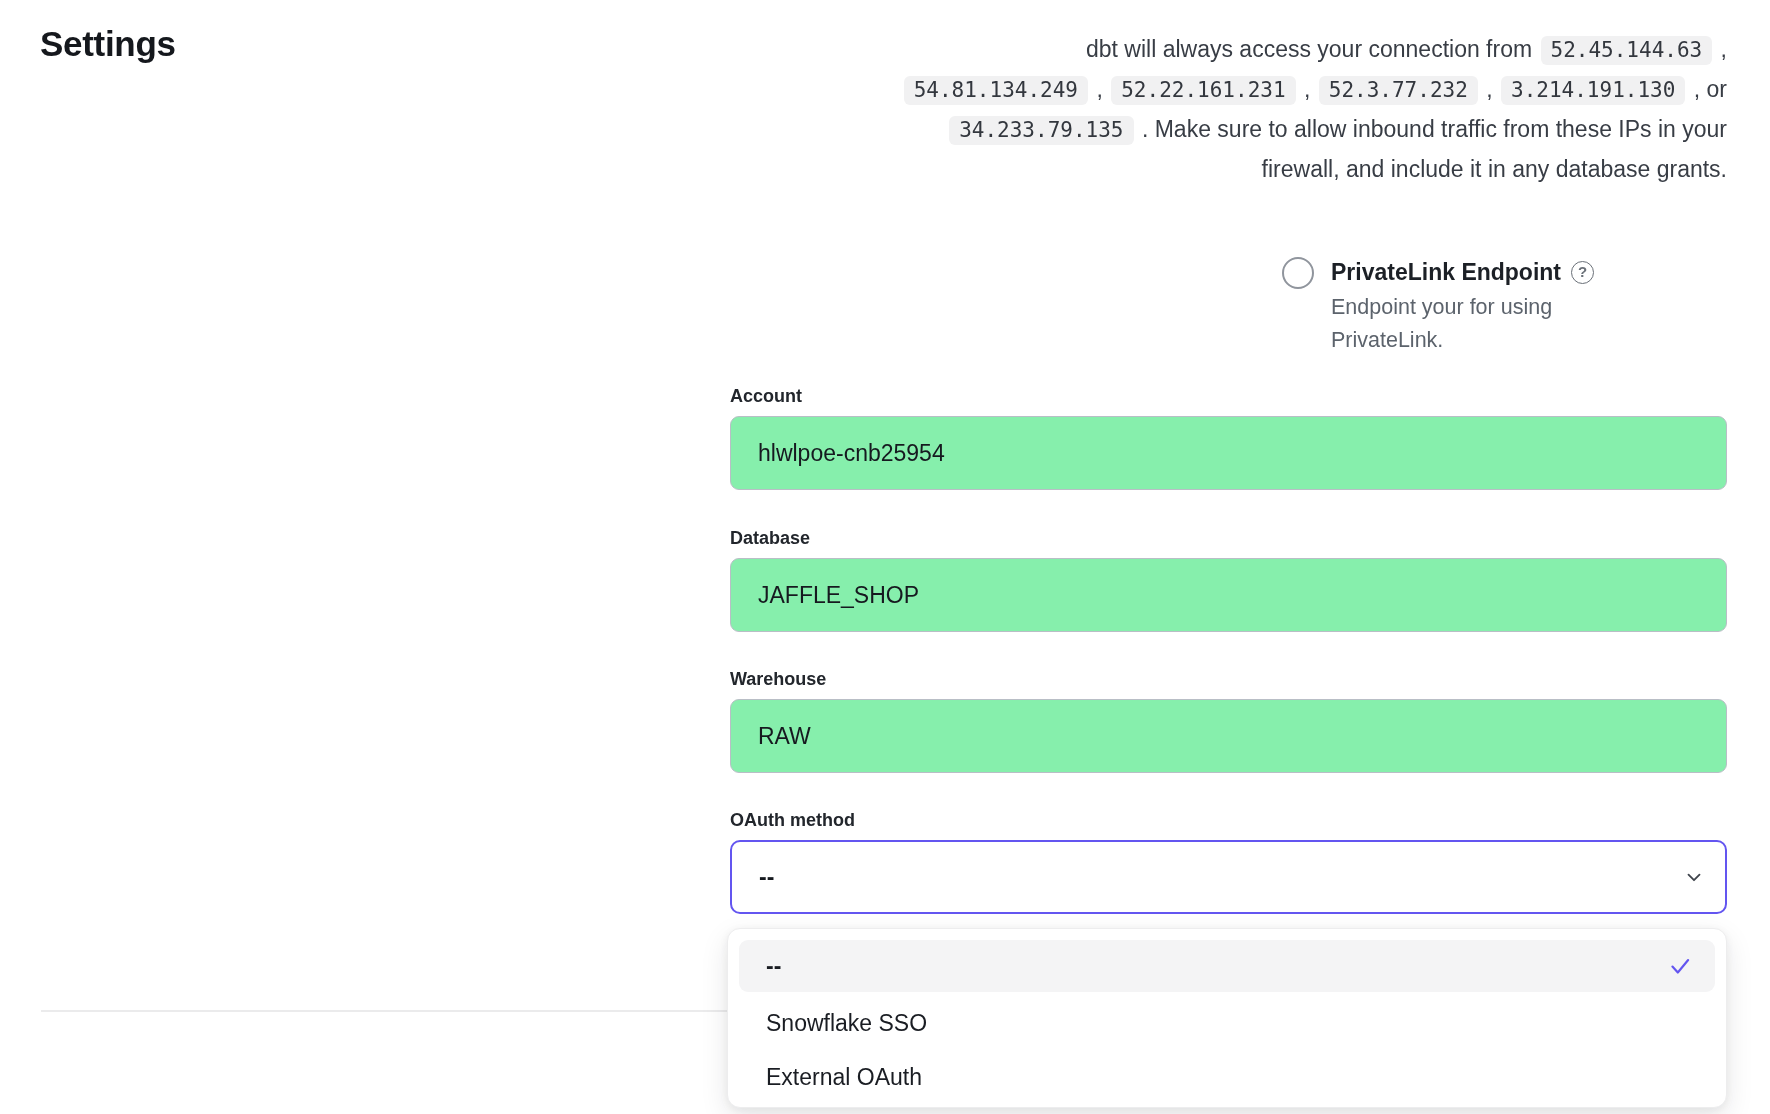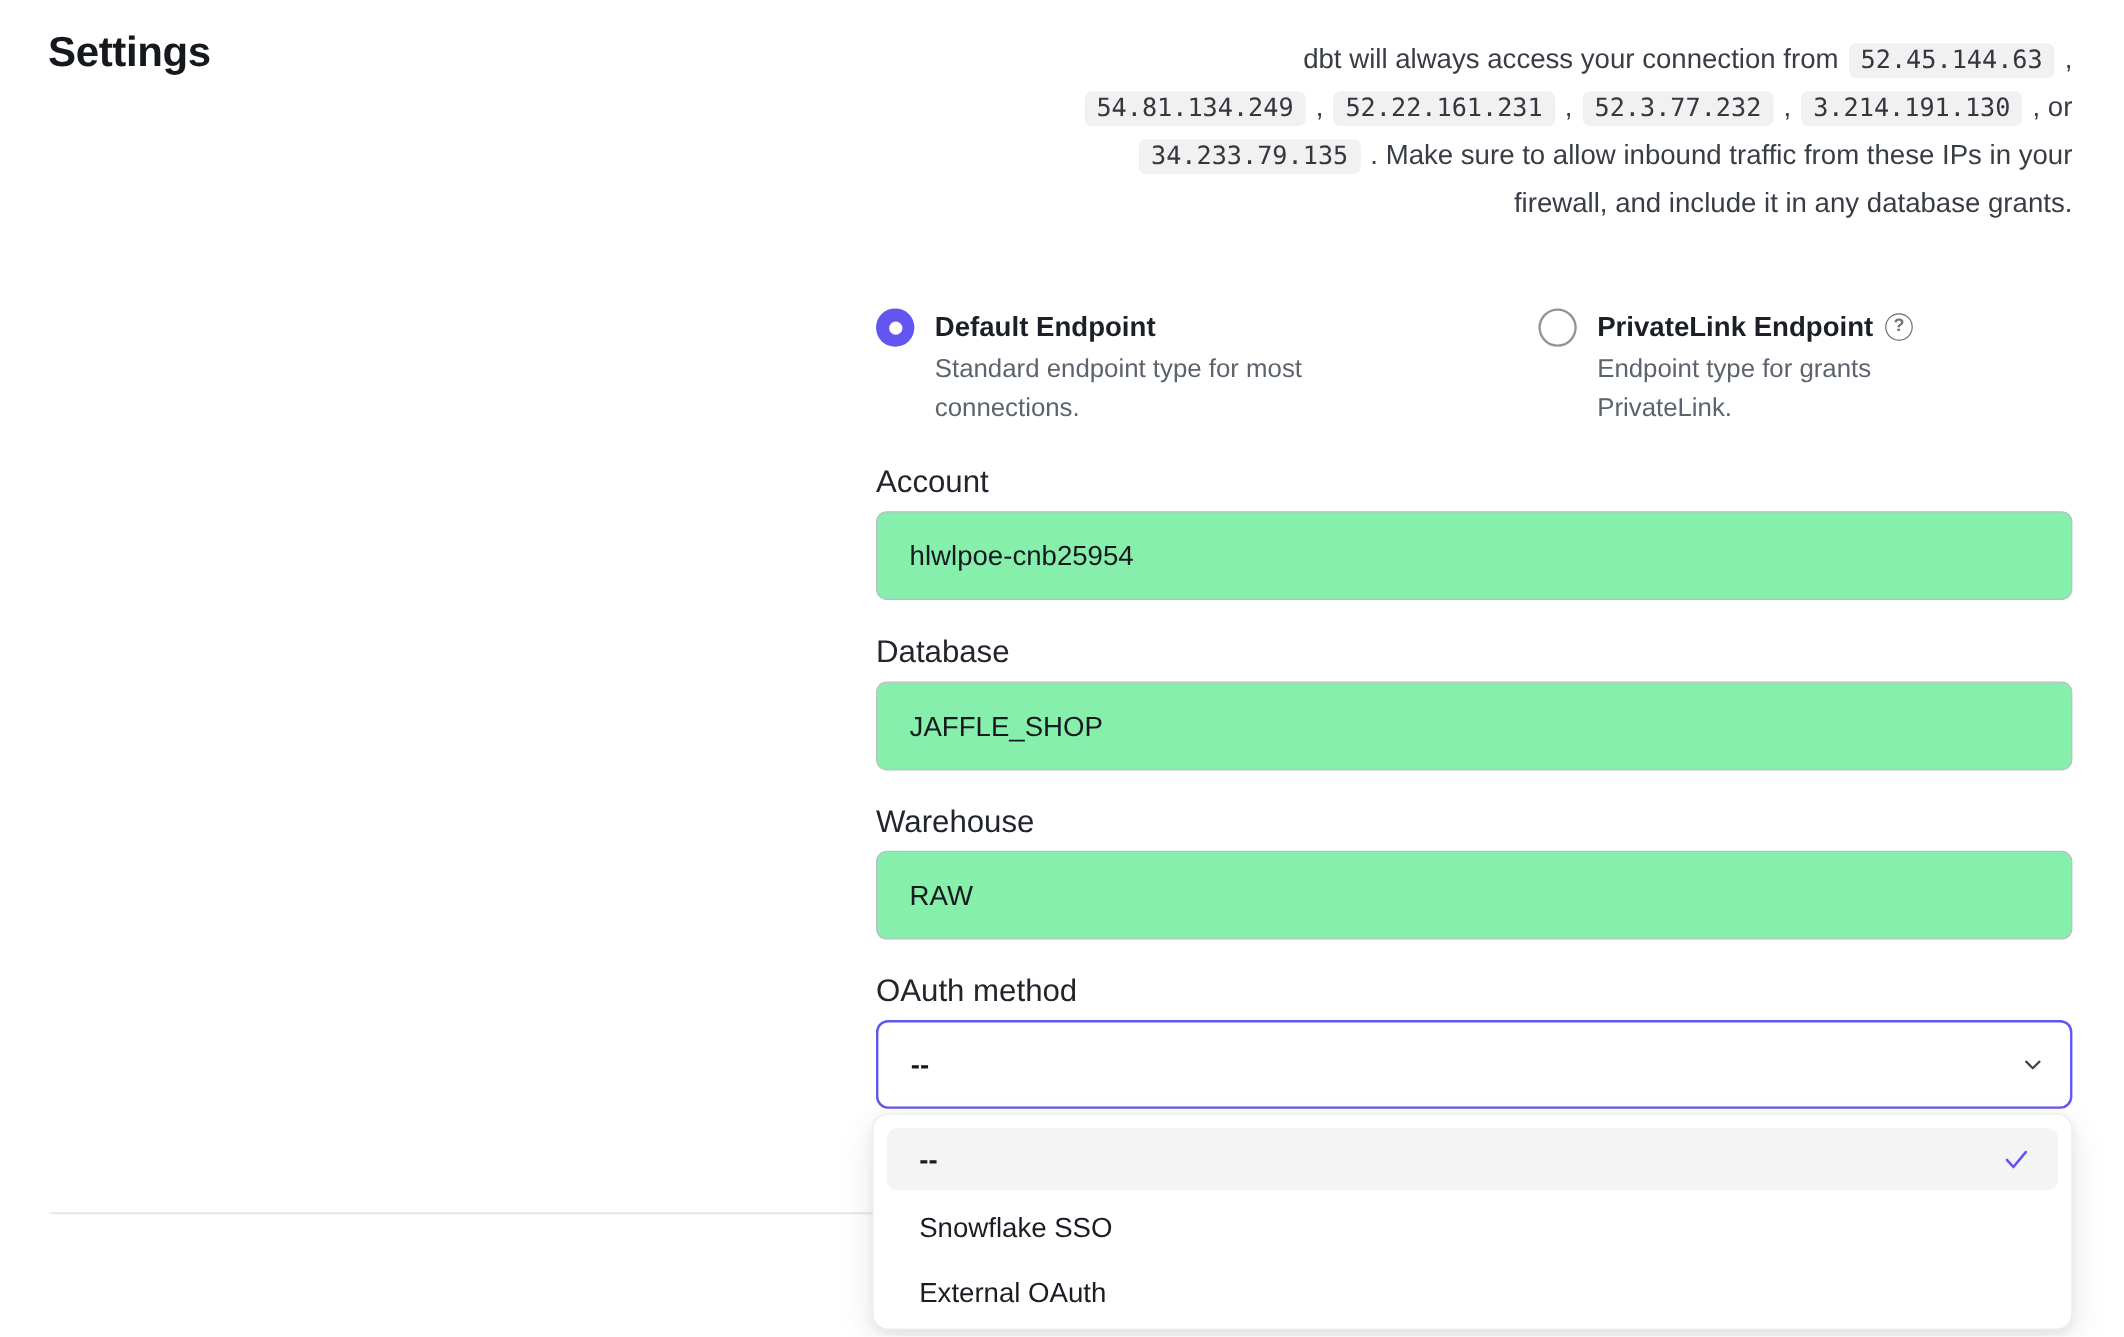--- a/index.html
+++ b/index.html
@@ -54,21 +54,21 @@
     color:#6a7078;font-size:15px;font-weight:700;line-height:20px;text-align:center;
     display:inline-block;flex:none;cursor:pointer;
   }
 
   
   .field{position:absolute;left:0;width:997px;}
   .field-account{top:386px;}
   .field-database{top:528px;}
   .field-warehouse{top:669px;}
   .field-oauth{top:810px;}
-  .field-label{display:block;font-size:26px;color:#22262c;margin:0 0 9px 0;}
+  .field-label{display:block;font-size:18px;color:#22262c;margin:0 0 9px 0;font-weight:bold;}
   .text-input{
     display:block;width:100%;height:74px;box-sizing:border-box;
     border:1.5px solid #b9bec6;border-radius:9px;background:#86efac;
     font-family:"Liberation Sans",sans-serif;font-size:23px;color:#16191f;
     padding:0 24px 0 27px;outline:none;
   }
   .select{
     width:100%;height:74px;box-sizing:border-box;border:2.5px solid var(--accent);
     border-radius:10px;background:#fff;display:flex;align-items:center;
     padding:0 20px 0 27px;cursor:pointer;
@@ -102,38 +102,29 @@
 
   <h1 class="page-title">Settings</h1>
 
   <div class="divider"></div>
 
   <div class="content">
 
     <p class="intro"><span>dbt will always access your connection from </span><span class="code-chip">52.45.144.63</span><span> ,</span><br><span class="code-chip">54.81.134.249</span><span> , </span><span class="code-chip">52.22.161.231</span><span> , </span><span class="code-chip">52.3.77.232</span><span> , </span><span class="code-chip">3.214.191.130</span><span> , or</span><br><span class="code-chip">34.233.79.135</span><span> . Make sure to allow inbound traffic from these IPs in your</span><br><span>firewall, and include it in any database grants.</span></p>
 
     <div class="radio-row">
-      <div class="radio-option first">
-        <span class="radio selected"></span>
-        <div class="radio-text">
-          <div class="radio-label">
-            <span>Default Endpoint</span>
-          </div>
-          <div class="radio-desc w1">Standard endpoint type for most connections.</div>
-        </div>
-      </div>
 
       <div class="radio-option second">
         <span class="radio"></span>
         <div class="radio-text">
           <div class="radio-label">
             <span>PrivateLink Endpoint</span>
             <span class="help">?</span>
           </div>
-          <div class="radio-desc w2">Endpoint type for grants PrivateLink.</div>
+          <div class="radio-desc w2">Endpoint your for using PrivateLink.</div>
         </div>
       </div>
     </div>
 
     <div class="field field-account">
       <label class="field-label">Account</label>
       <input class="text-input" type="text" value="hlwlpoe-cnb25954" style="">
     </div>
 
     <div class="field field-database">

